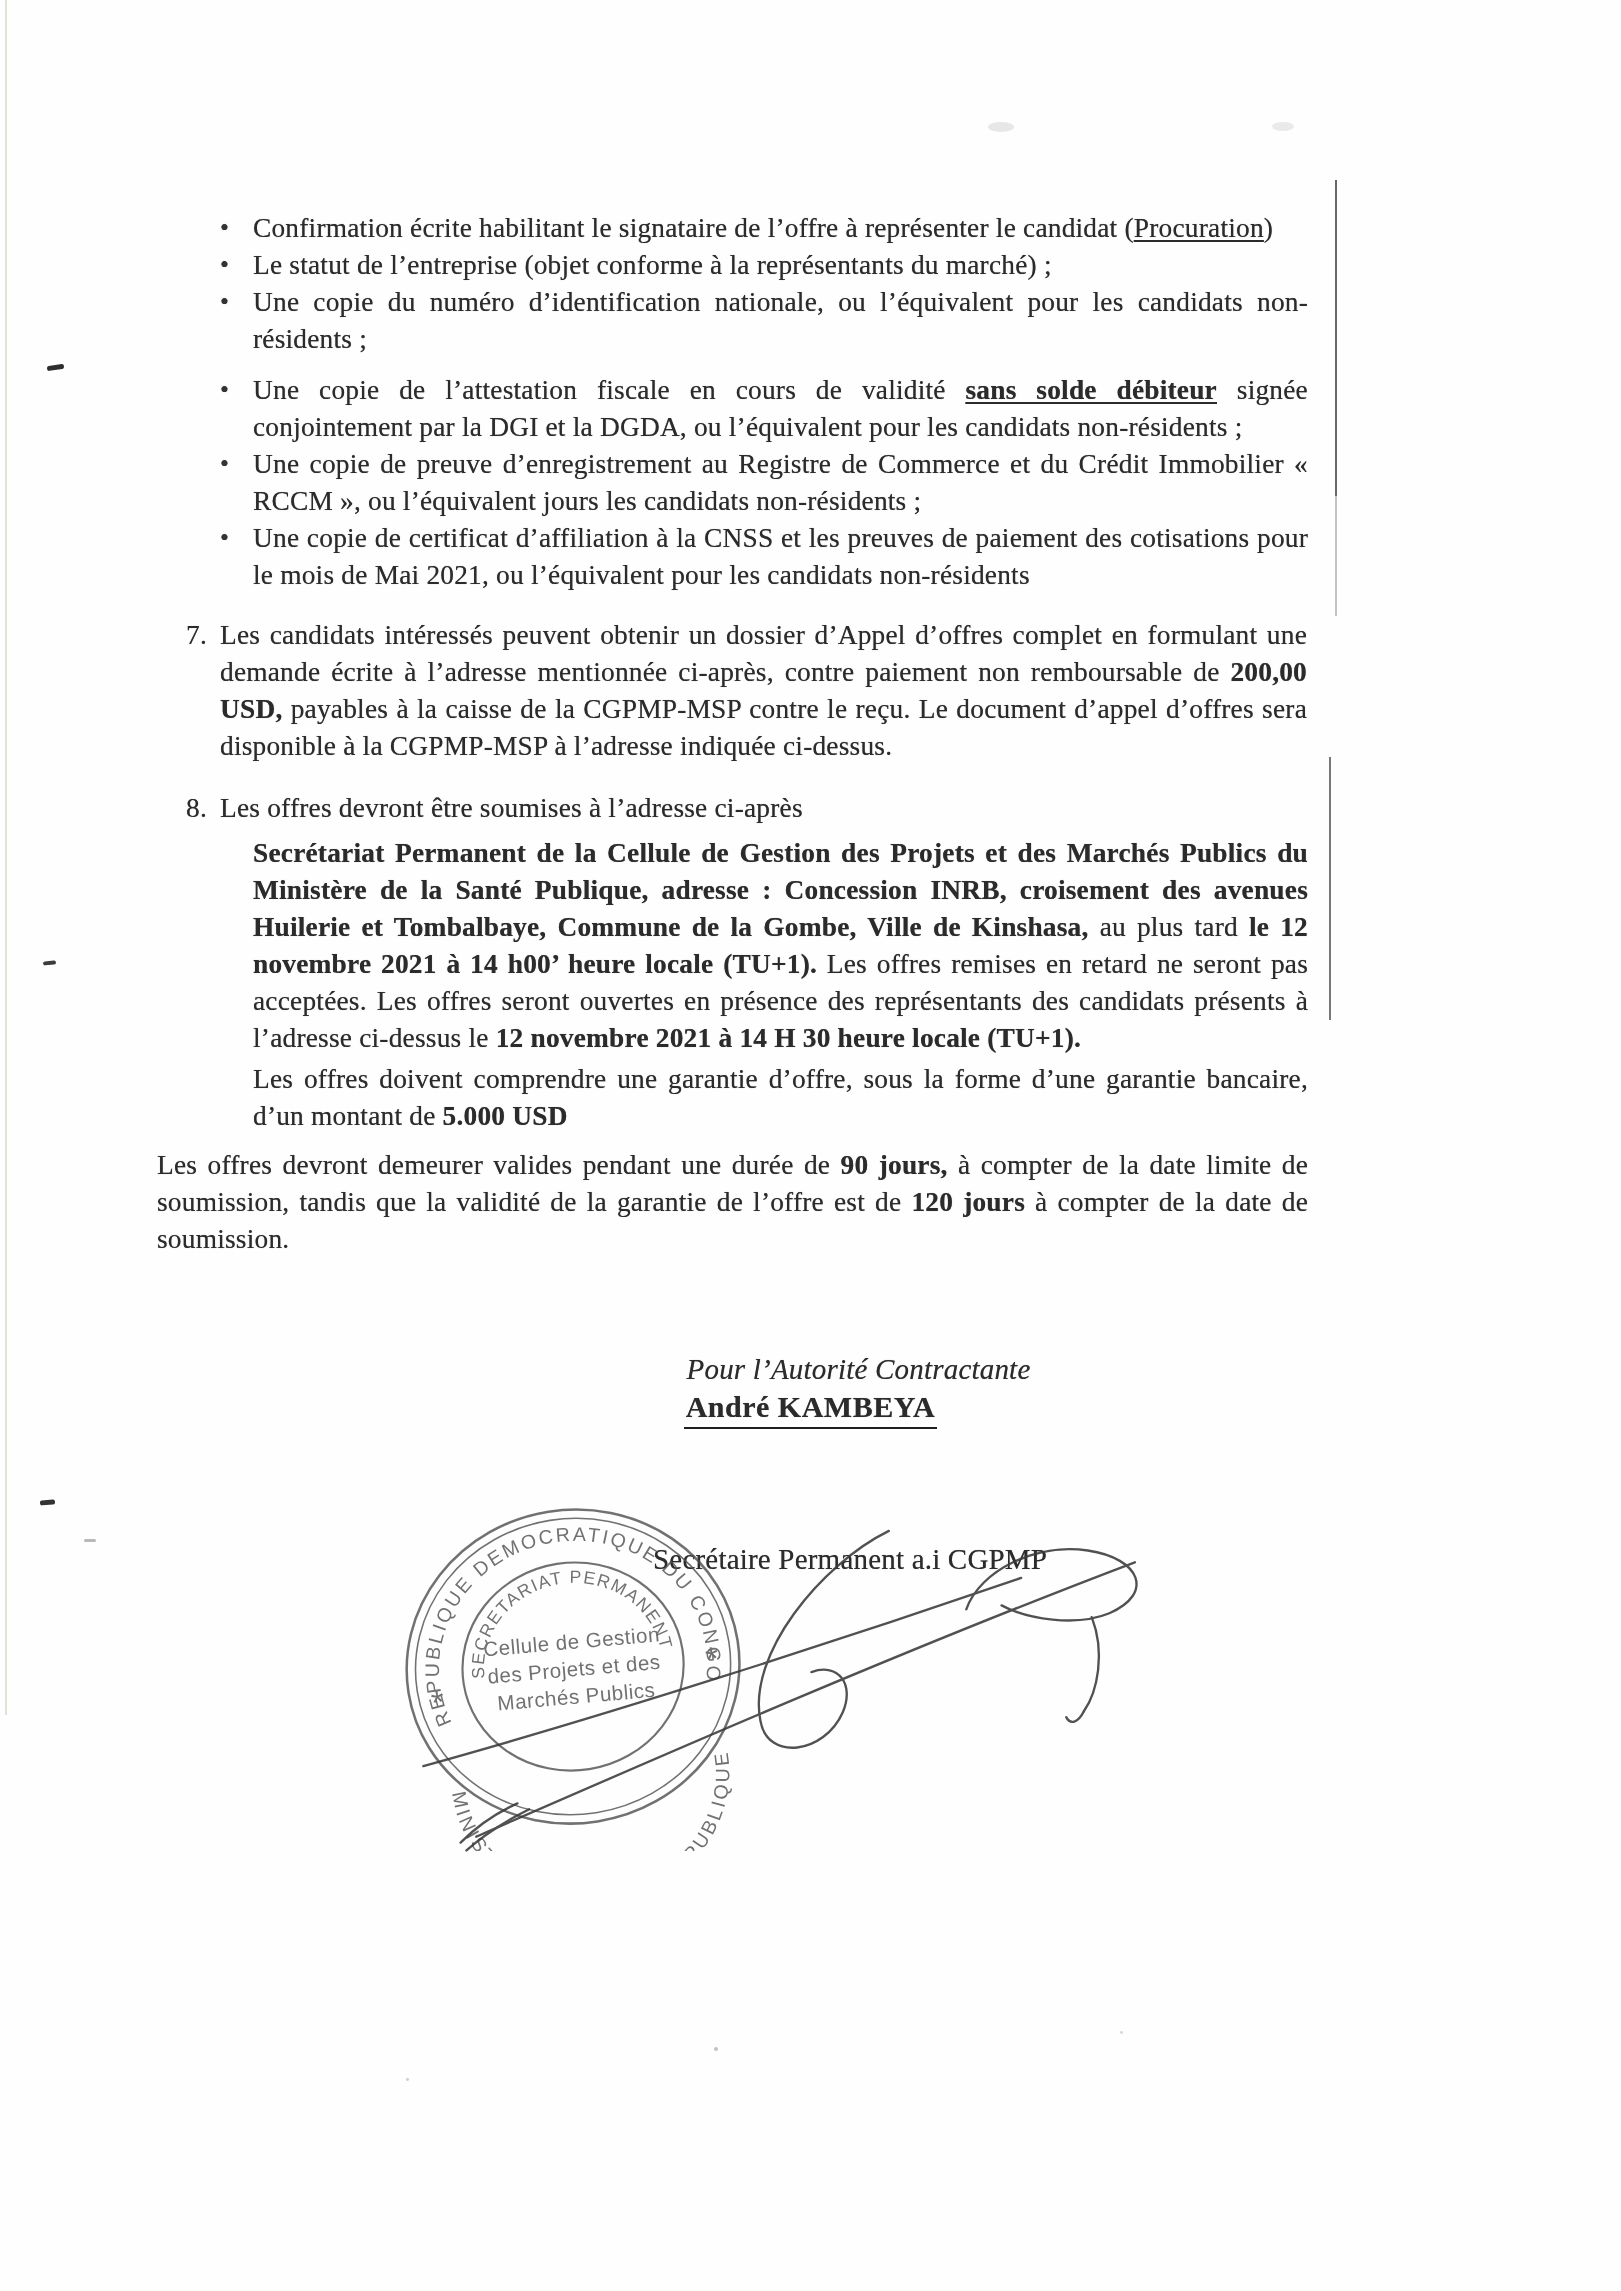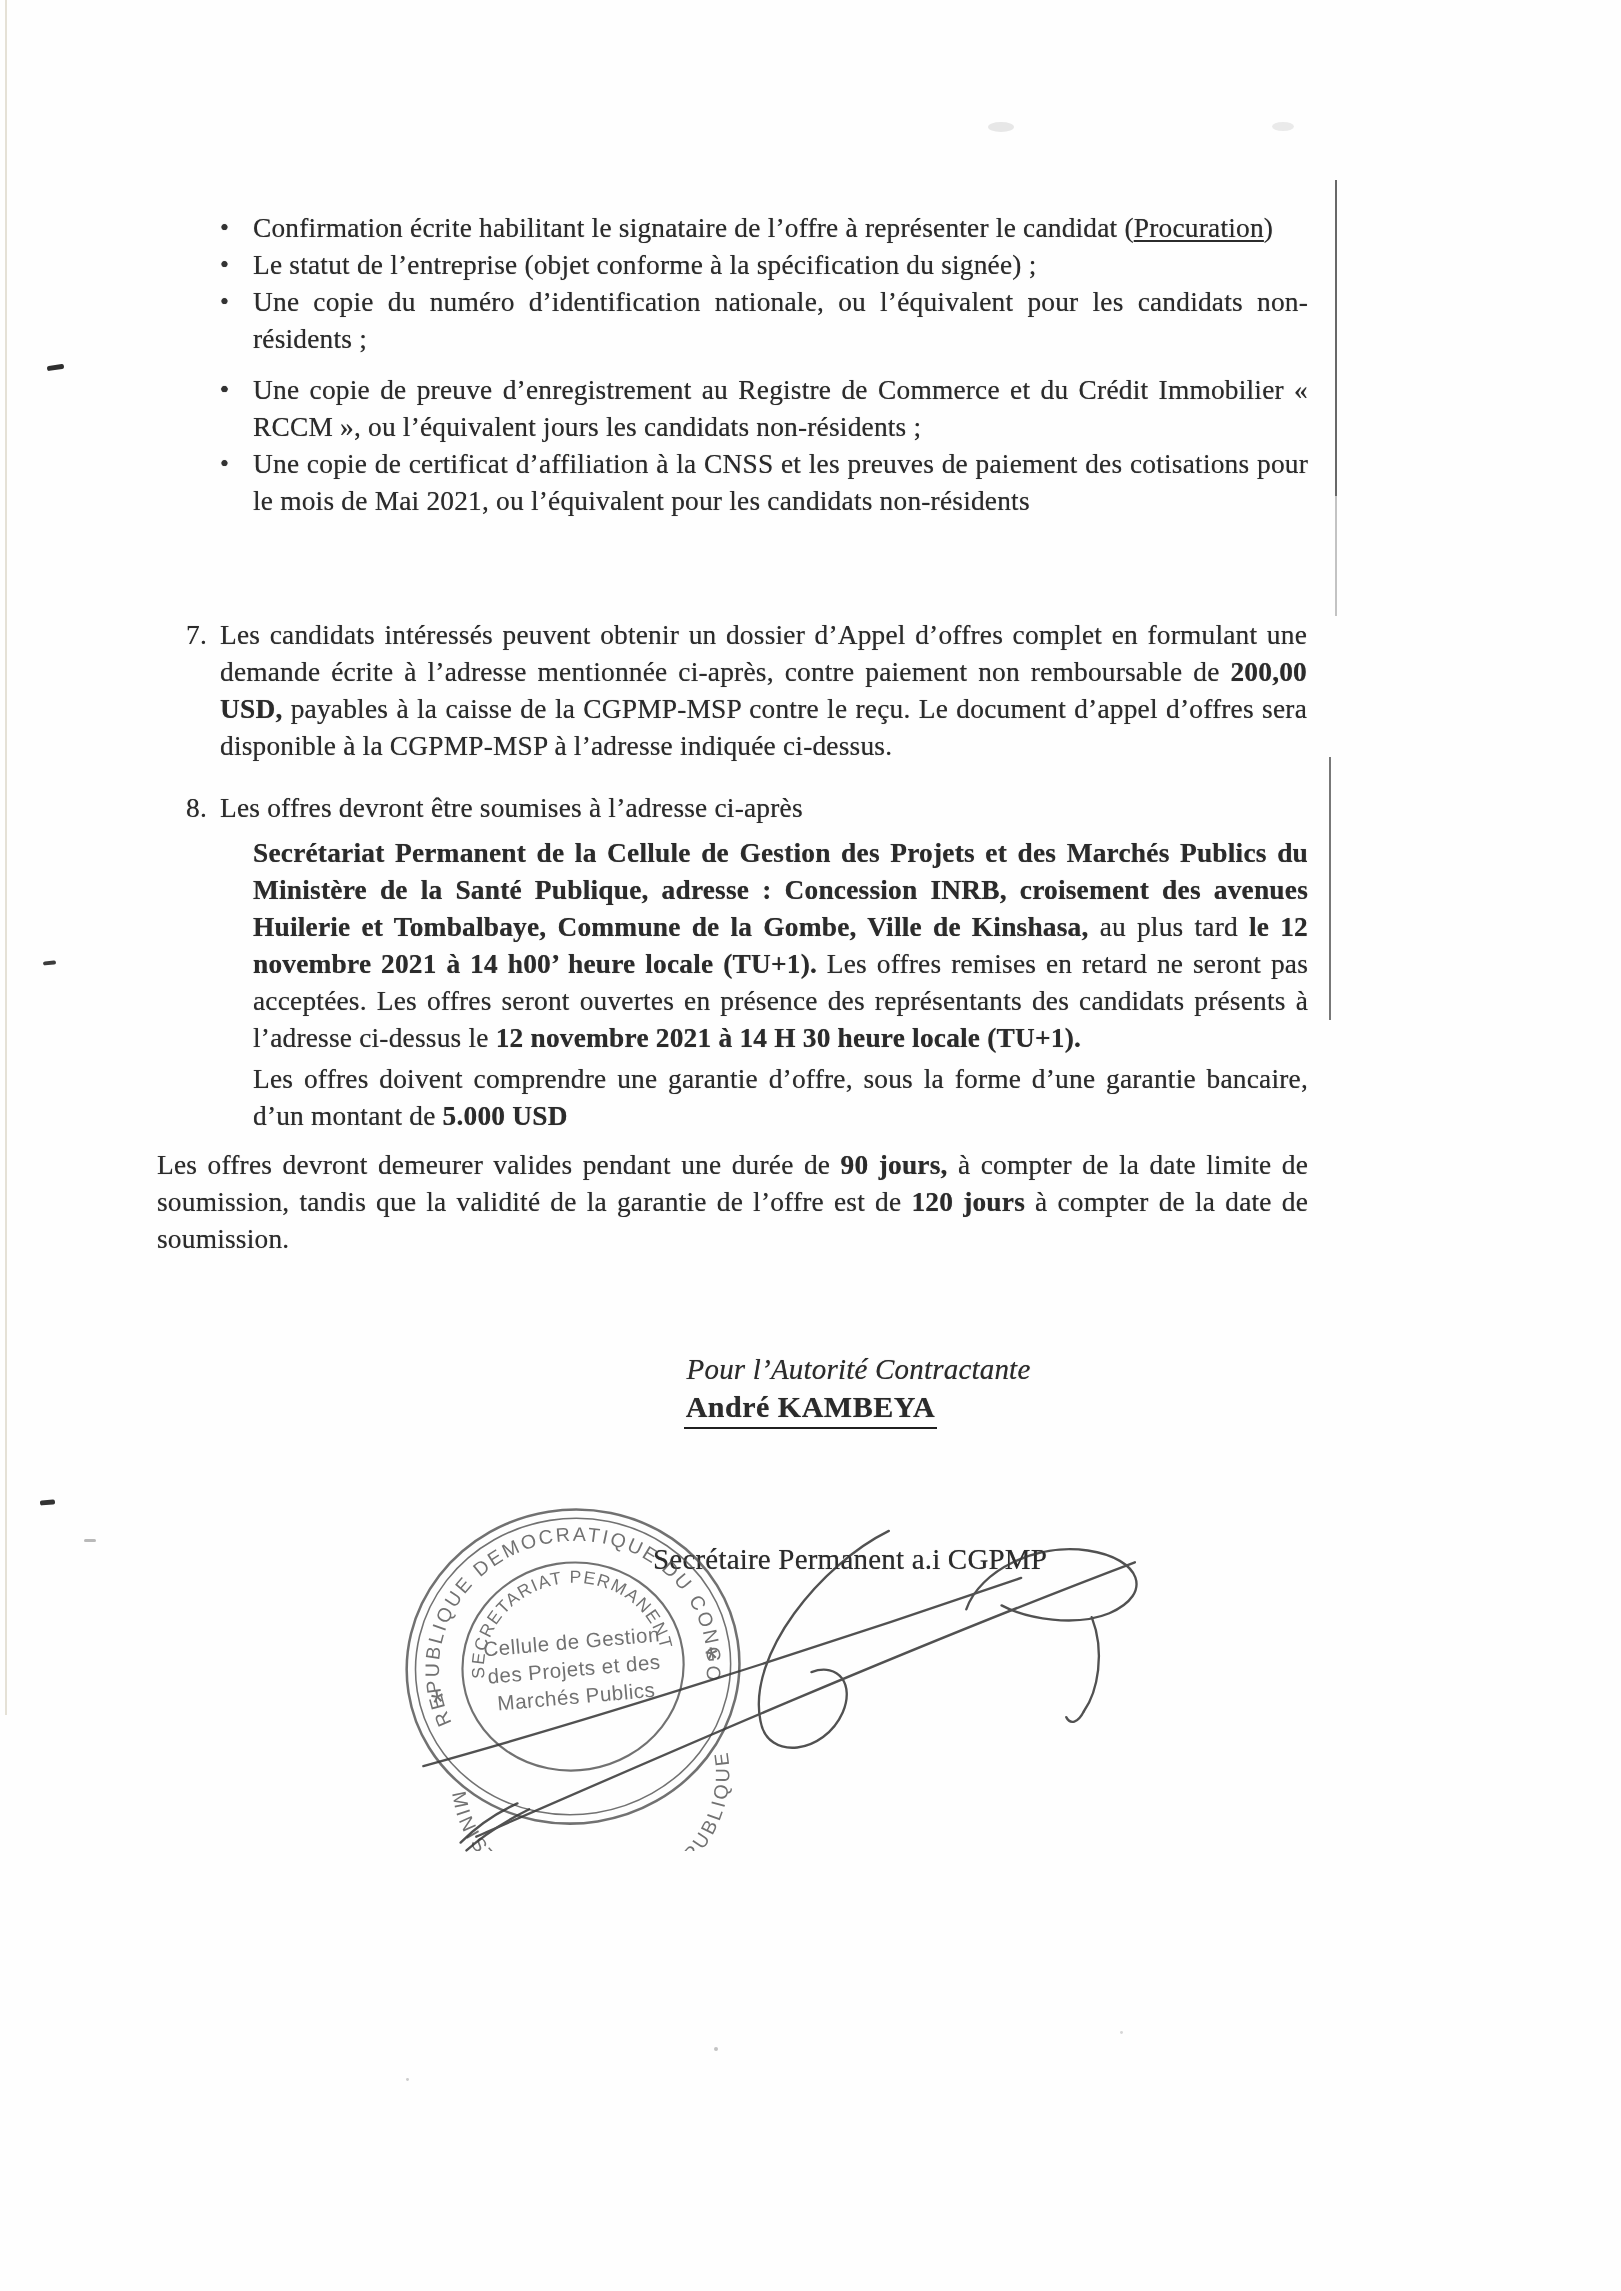--- a/index.html
+++ b/index.html
@@ -63,28 +63,29 @@
   <div class="smudge" style="left:406px;top:2078px;width:2.9px;height:2.9px;background:rgba(60,60,60,.25);"></div>
   <div class="smudge" style="left:1120px;top:2031px;width:2.9px;height:2.9px;background:rgba(60,60,60,.2);"></div>
 
   <ul class="blist txt" style="left:218px;top:210px;width:1090px;">
     <li>
       <span class="bullet">•</span>
       <span><span>Confirmation écrite habilitant le signataire de l’offre à représenter le candidat (</span><span class="seg-u">Procuration</span><span>)</span></span>
     </li>
     <li>
       <span class="bullet">•</span>
-      <span><span>Le statut de l’entreprise (objet conforme à la spécification du signée) ;</span></span>
+      <span><span>Le statut de l’entreprise (objet conforme à la représentants du marché) ;</span></span>
     </li>
     <li>
       <span class="bullet">•</span>
       <span><span>Une copie du numéro d’identification nationale, ou l’équivalent pour les candidats non-résidents ;</span></span>
     </li>
     <li>
       <span class="bullet">•</span>
+      <span><span>Une copie de l’attestation fiscale en cours de validité </span><span class="seg-b seg-u">sans solde débiteur</span><span> signée conjointement par la DGI et la DGDA, ou l’équivalent pour les candidats non-résidents ;</span></span>
     </li>
     <li>
       <span class="bullet">•</span>
       <span><span>Une copie de preuve d’enregistrement au Registre de Commerce et du Crédit Immobilier « RCCM », ou l’équivalent jours les candidats non-résidents ;</span></span>
     </li>
     <li>
       <span class="bullet">•</span>
       <span><span>Une copie de certificat d’affiliation à la CNSS et les preuves de paiement des cotisations pour le mois de Mai 2021, ou l’équivalent pour les candidats non-résidents</span></span>
     </li>
   </ul>

